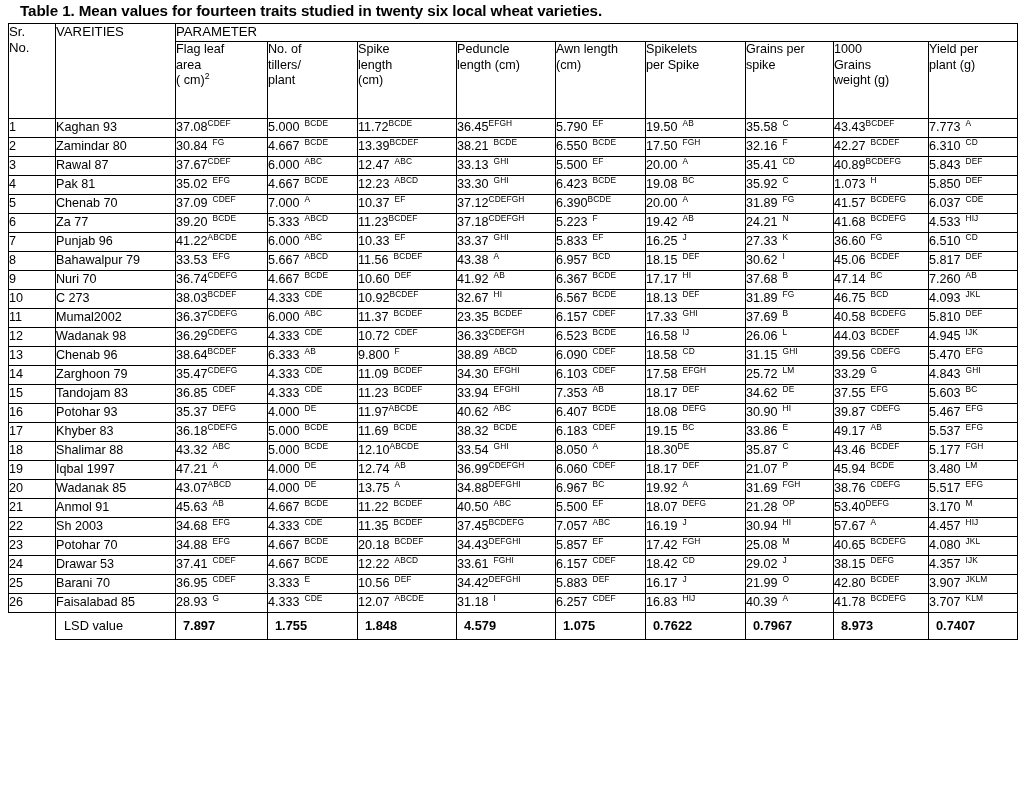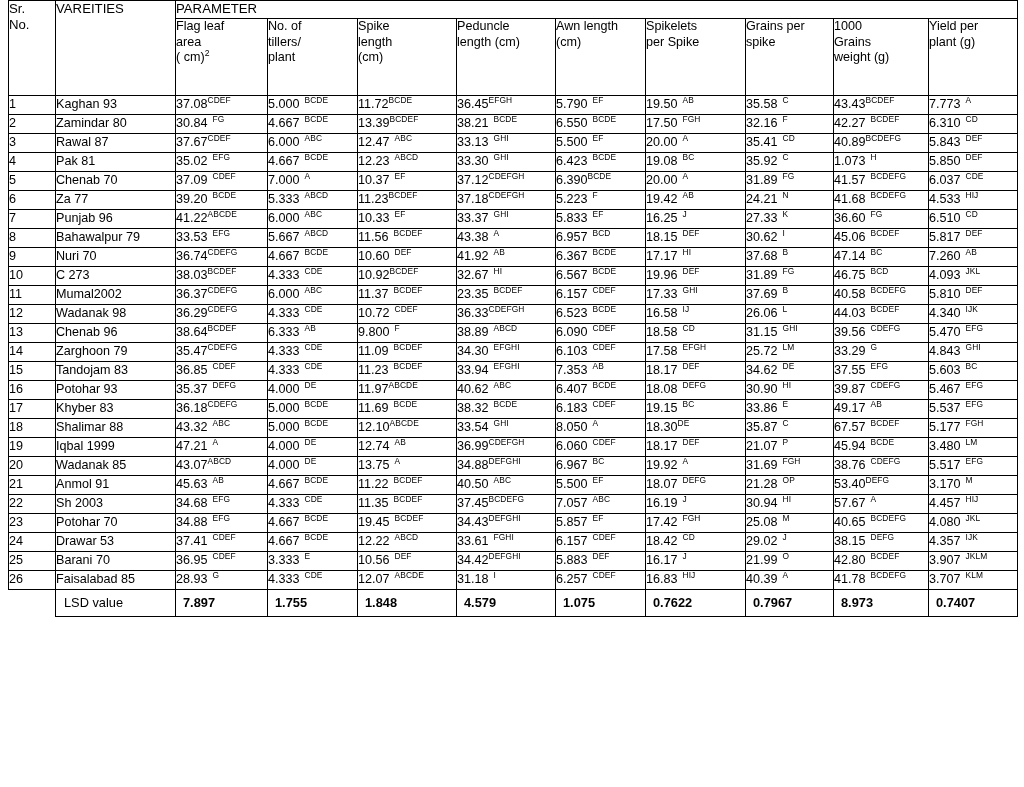--- a/index.html
+++ b/index.html
@@ -125,20 +125,21 @@
   tr.lsd td.lsd-label {
     font-weight: normal;
     padding-left: 8px;
   }
 </style>
 </head>
 <body>
 
 <div id="page">
 
+  <div id="caption">Table 1.  Mean values for fourteen traits studied in twenty six local wheat varieties.</div>
 
   <table class="wheat">
     <colgroup>
       <col class="c-sr">
         <col class="c-var">
         <col class="c-p1">
         <col class="c-p2">
         <col class="c-p3">
       <col class="c-p4">
         <col class="c-p5">
@@ -316,21 +317,21 @@
           <td class="val"><span class="num">7.260</span><span class="gap" style="width: 5px;"></span><span class="grp">AB</span></td>
         </tr>
         <tr>
           <td class="srno">10</td>
           <td class="variety">C 273</td>
           <td class="val"><span class="num">38.03</span><span class="grp">BCDEF</span></td>
           <td class="val"><span class="num">4.333</span><span class="gap" style="width: 5px;"></span><span class="grp">CDE</span></td>
           <td class="val"><span class="num">10.92</span><span class="grp">BCDEF</span></td>
           <td class="val"><span class="num">32.67</span><span class="gap" style="width: 5px;"></span><span class="grp">HI</span></td>
           <td class="val"><span class="num">6.567</span><span class="gap" style="width: 5px;"></span><span class="grp">BCDE</span></td>
-          <td class="val"><span class="num">19.96</span><span class="gap" style="width: 5px;"></span><span class="grp">DEF</span></td>
+          <td class="val"><span class="num">18.13</span><span class="gap" style="width: 5px;"></span><span class="grp">DEF</span></td>
           <td class="val"><span class="num">31.89</span><span class="gap" style="width: 5px;"></span><span class="grp">FG</span></td>
           <td class="val"><span class="num">46.75</span><span class="gap" style="width: 5px;"></span><span class="grp">BCD</span></td>
           <td class="val"><span class="num">4.093</span><span class="gap" style="width: 5px;"></span><span class="grp">JKL</span></td>
         </tr>
         <tr>
           <td class="srno">11</td>
           <td class="variety">Mumal2002</td>
           <td class="val"><span class="num">36.37</span><span class="grp">CDEFG</span></td>
           <td class="val"><span class="num">6.000</span><span class="gap" style="width: 5px;"></span><span class="grp">ABC</span></td>
           <td class="val"><span class="num">11.37</span><span class="gap" style="width: 5px;"></span><span class="grp">BCDEF</span></td>
@@ -345,21 +346,21 @@
           <td class="srno">12</td>
           <td class="variety">Wadanak 98</td>
           <td class="val"><span class="num">36.29</span><span class="grp">CDEFG</span></td>
           <td class="val"><span class="num">4.333</span><span class="gap" style="width: 5px;"></span><span class="grp">CDE</span></td>
           <td class="val"><span class="num">10.72</span><span class="gap" style="width: 5px;"></span><span class="grp">CDEF</span></td>
           <td class="val"><span class="num">36.33</span><span class="grp">CDEFGH</span></td>
           <td class="val"><span class="num">6.523</span><span class="gap" style="width: 5px;"></span><span class="grp">BCDE</span></td>
           <td class="val"><span class="num">16.58</span><span class="gap" style="width: 5px;"></span><span class="grp">IJ</span></td>
           <td class="val"><span class="num">26.06</span><span class="gap" style="width: 5px;"></span><span class="grp">L</span></td>
           <td class="val"><span class="num">44.03</span><span class="gap" style="width: 5px;"></span><span class="grp">BCDEF</span></td>
-          <td class="val"><span class="num">4.340</span><span class="gap" style="width: 5px;"></span><span class="grp">IJK</span></td>
+          <td class="val"><span class="num">4.945</span><span class="gap" style="width: 5px;"></span><span class="grp">IJK</span></td>
         </tr>
         <tr>
           <td class="srno">13</td>
           <td class="variety">Chenab 96</td>
           <td class="val"><span class="num">38.64</span><span class="grp">BCDEF</span></td>
           <td class="val"><span class="num">6.333</span><span class="gap" style="width: 5px;"></span><span class="grp">AB</span></td>
           <td class="val"><span class="num">9.800</span><span class="gap" style="width: 5px;"></span><span class="grp">F</span></td>
           <td class="val"><span class="num">38.89</span><span class="gap" style="width: 5px;"></span><span class="grp">ABCD</span></td>
           <td class="val"><span class="num">6.090</span><span class="gap" style="width: 5px;"></span><span class="grp">CDEF</span></td>
           <td class="val"><span class="num">18.58</span><span class="gap" style="width: 5px;"></span><span class="grp">CD</span></td>
@@ -422,26 +423,26 @@
         <tr>
           <td class="srno">18</td>
           <td class="variety">Shalimar 88</td>
           <td class="val"><span class="num">43.32</span><span class="gap" style="width: 5px;"></span><span class="grp">ABC</span></td>
           <td class="val"><span class="num">5.000</span><span class="gap" style="width: 5px;"></span><span class="grp">BCDE</span></td>
           <td class="val"><span class="num">12.10</span><span class="grp">ABCDE</span></td>
           <td class="val"><span class="num">33.54</span><span class="gap" style="width: 5px;"></span><span class="grp">GHI</span></td>
           <td class="val"><span class="num">8.050</span><span class="gap" style="width: 5px;"></span><span class="grp">A</span></td>
           <td class="val"><span class="num">18.30</span><span class="grp">DE</span></td>
           <td class="val"><span class="num">35.87</span><span class="gap" style="width: 5px;"></span><span class="grp">C</span></td>
-          <td class="val"><span class="num">67.57</span><span class="gap" style="width: 5px;"></span><span class="grp">BCDEF</span></td>
+          <td class="val"><span class="num">43.46</span><span class="gap" style="width: 5px;"></span><span class="grp">BCDEF</span></td>
           <td class="val"><span class="num">5.177</span><span class="gap" style="width: 5px;"></span><span class="grp">FGH</span></td>
         </tr>
         <tr>
           <td class="srno">19</td>
-          <td class="variety">Iqbal 1999</td>
+          <td class="variety">Iqbal 1997</td>
           <td class="val"><span class="num">47.21</span><span class="gap" style="width: 5px;"></span><span class="grp">A</span></td>
           <td class="val"><span class="num">4.000</span><span class="gap" style="width: 5px;"></span><span class="grp">DE</span></td>
           <td class="val"><span class="num">12.74</span><span class="gap" style="width: 5px;"></span><span class="grp">AB</span></td>
           <td class="val"><span class="num">36.99</span><span class="grp">CDEFGH</span></td>
           <td class="val"><span class="num">6.060</span><span class="gap" style="width: 5px;"></span><span class="grp">CDEF</span></td>
           <td class="val"><span class="num">18.17</span><span class="gap" style="width: 5px;"></span><span class="grp">DEF</span></td>
           <td class="val"><span class="num">21.07</span><span class="gap" style="width: 5px;"></span><span class="grp">P</span></td>
           <td class="val"><span class="num">45.94</span><span class="gap" style="width: 5px;"></span><span class="grp">BCDE</span></td>
           <td class="val"><span class="num">3.480</span><span class="gap" style="width: 5px;"></span><span class="grp">LM</span></td>
         </tr>
@@ -482,21 +483,21 @@
           <td class="val"><span class="num">16.19</span><span class="gap" style="width: 5px;"></span><span class="grp">J</span></td>
           <td class="val"><span class="num">30.94</span><span class="gap" style="width: 5px;"></span><span class="grp">HI</span></td>
           <td class="val"><span class="num">57.67</span><span class="gap" style="width: 5px;"></span><span class="grp">A</span></td>
           <td class="val"><span class="num">4.457</span><span class="gap" style="width: 5px;"></span><span class="grp">HIJ</span></td>
         </tr>
         <tr>
           <td class="srno">23</td>
           <td class="variety">Potohar 70</td>
           <td class="val"><span class="num">34.88</span><span class="gap" style="width: 5px;"></span><span class="grp">EFG</span></td>
           <td class="val"><span class="num">4.667</span><span class="gap" style="width: 5px;"></span><span class="grp">BCDE</span></td>
-          <td class="val"><span class="num">19.45</span><span class="gap" style="width: 5px;"></span><span class="grp">BCDEF</span></td>
+          <td class="val"><span class="num">20.18</span><span class="gap" style="width: 5px;"></span><span class="grp">BCDEF</span></td>
           <td class="val"><span class="num">34.43</span><span class="grp">DEFGHI</span></td>
           <td class="val"><span class="num">5.857</span><span class="gap" style="width: 5px;"></span><span class="grp">EF</span></td>
           <td class="val"><span class="num">17.42</span><span class="gap" style="width: 5px;"></span><span class="grp">FGH</span></td>
           <td class="val"><span class="num">25.08</span><span class="gap" style="width: 5px;"></span><span class="grp">M</span></td>
           <td class="val"><span class="num">40.65</span><span class="gap" style="width: 5px;"></span><span class="grp">BCDEFG</span></td>
           <td class="val"><span class="num">4.080</span><span class="gap" style="width: 5px;"></span><span class="grp">JKL</span></td>
         </tr>
         <tr>
           <td class="srno">24</td>
           <td class="variety">Drawar 53</td>

